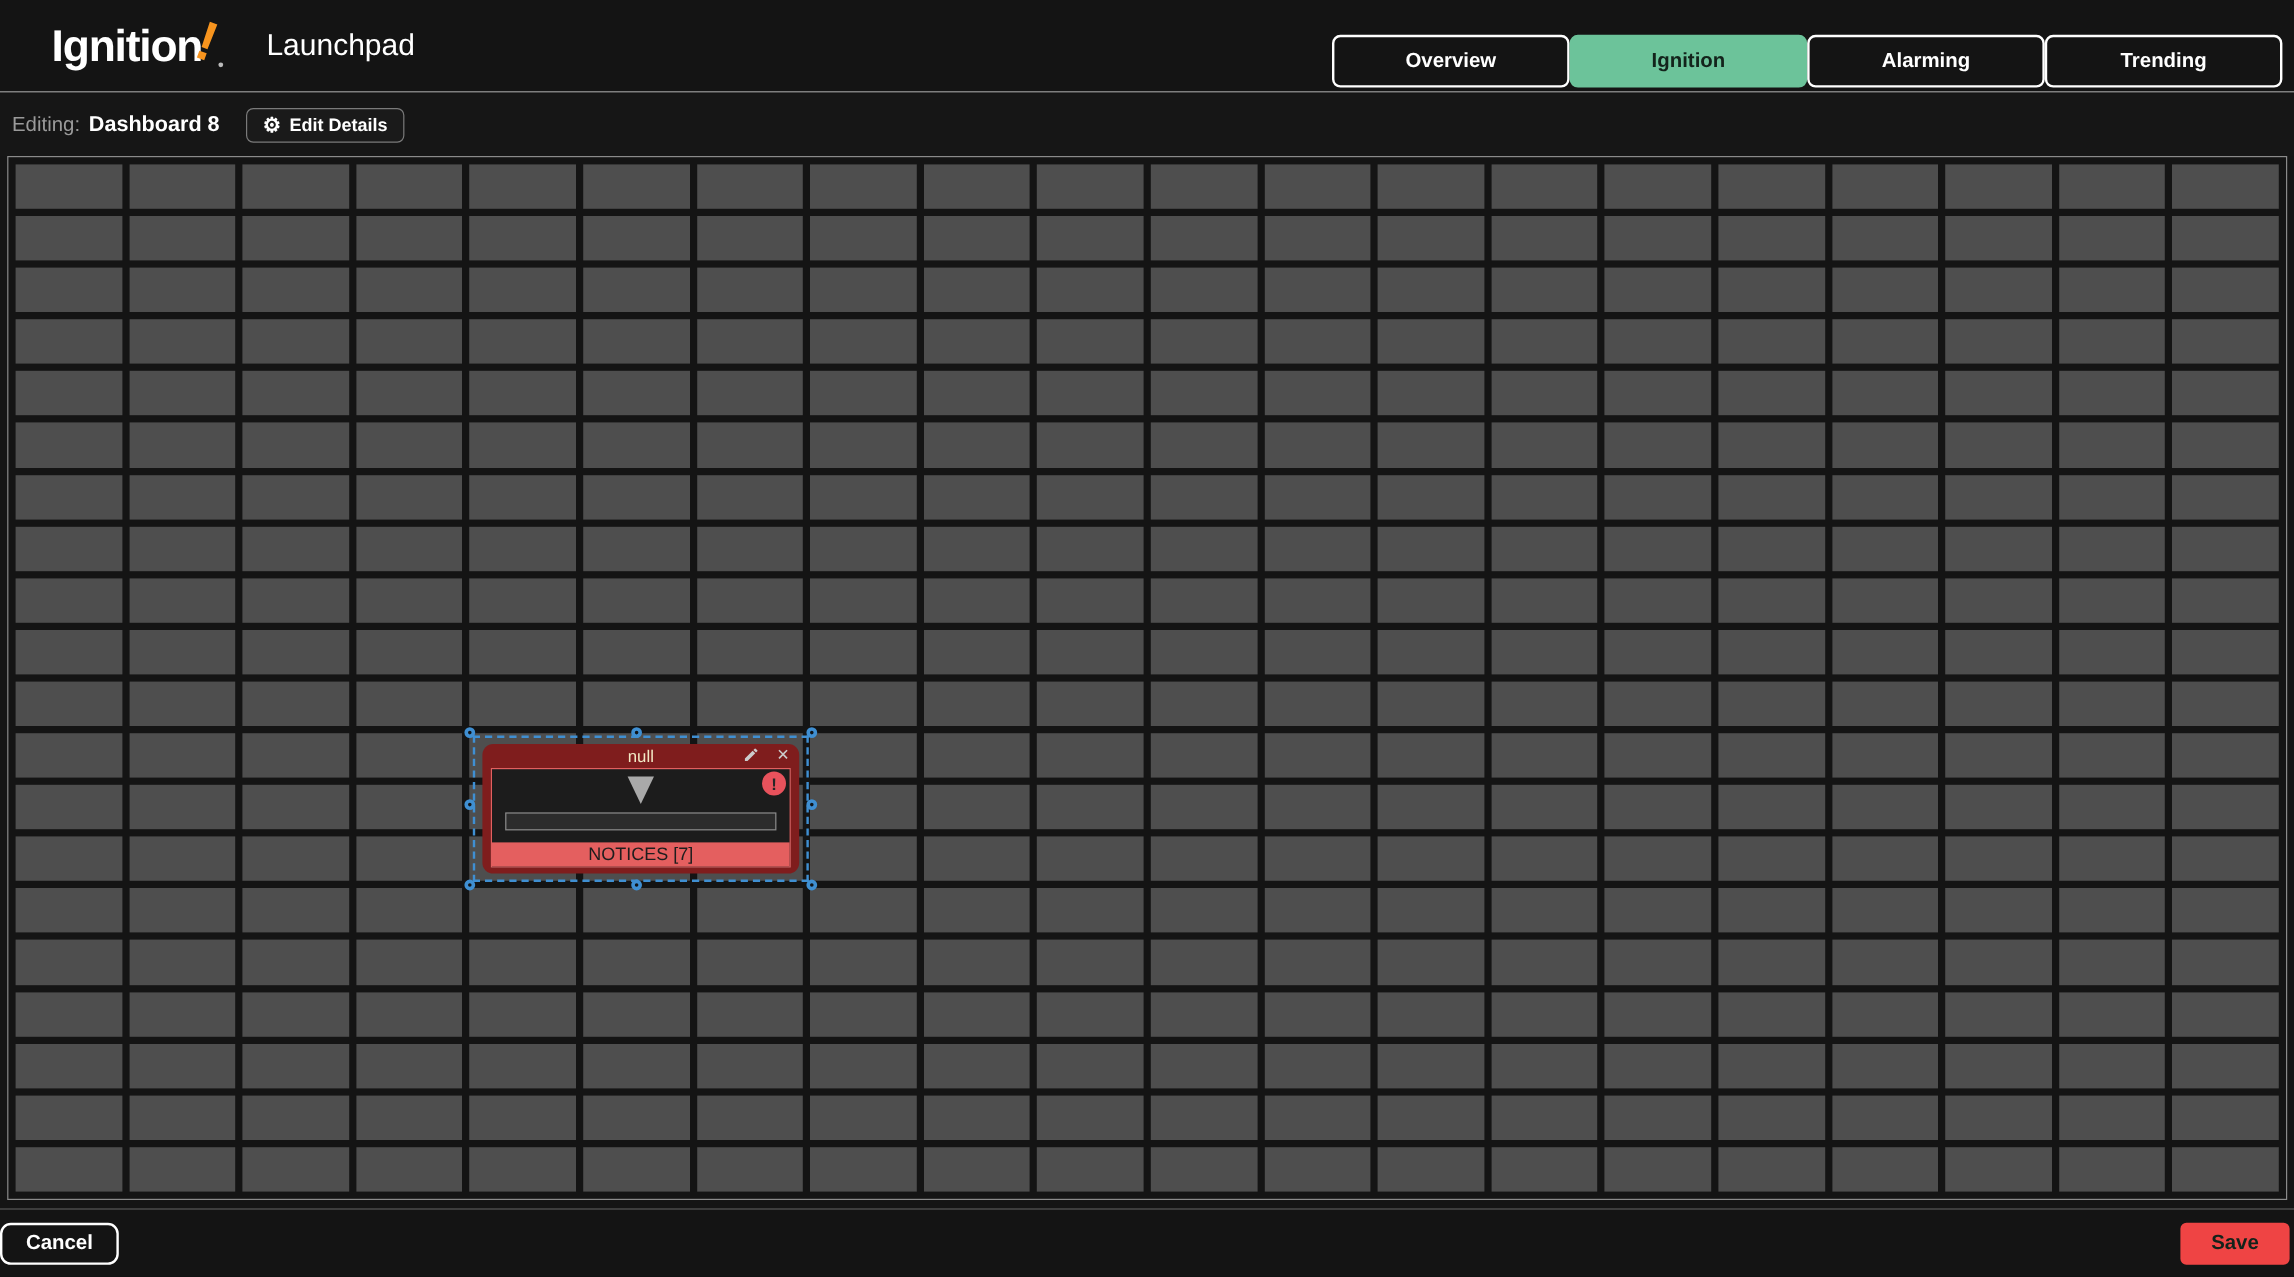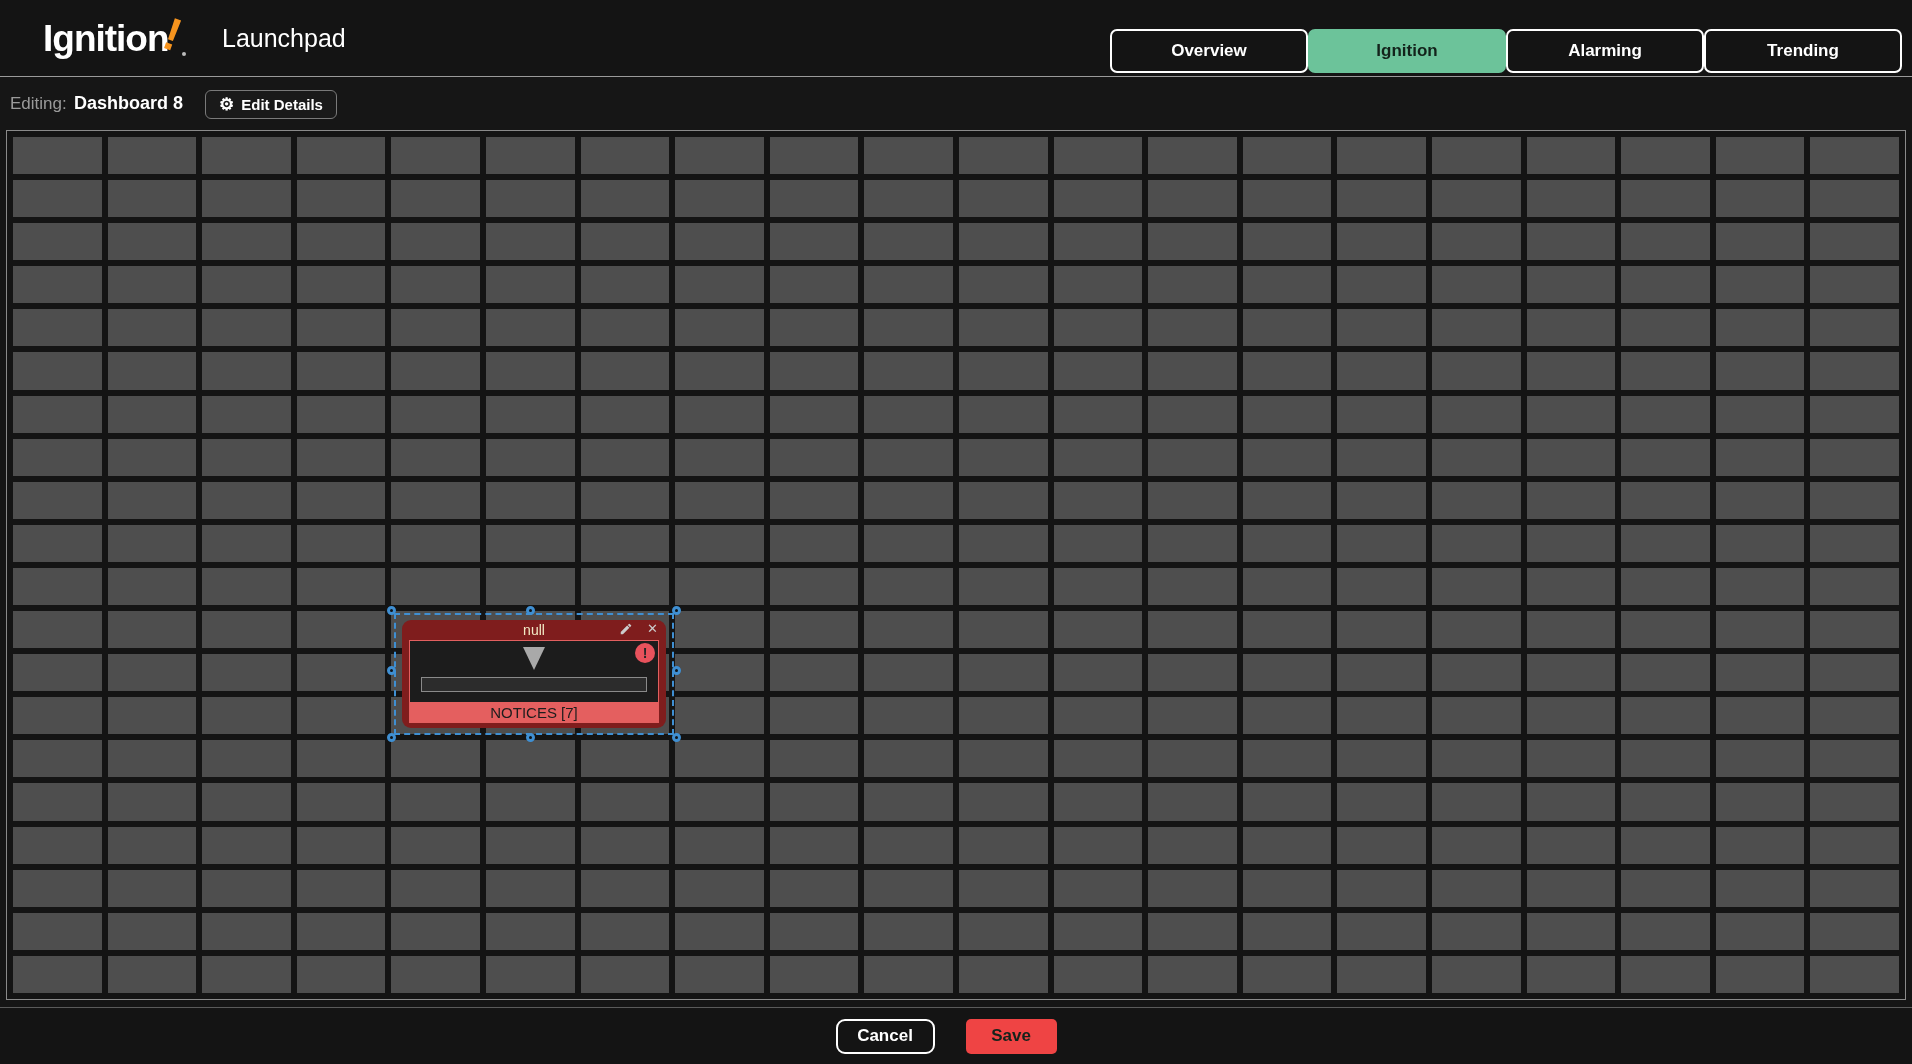--- a/index.html
+++ b/index.html
@@ -47,21 +47,21 @@
   .widget-title { color:#f2e9c5; font-size:14px; line-height:20px; }
   .widget-tools { position:absolute; right:8px; top:1px; display:flex; align-items:center; gap:14px; }
   .tool { color:#cccccc; font-size:13px; cursor:pointer; display:flex; align-items:center; }
   .widget-body { flex:1; margin:0 7px 5px 7px; border:1px solid #e25f5f; background:#1c1c1c; position:relative; display:flex; flex-direction:column; align-items:center; }
   .alert-badge { position:absolute; top:2px; right:3px; width:20px; height:20px; background:#e8525c; border-radius:50%; color:#262626; font-weight:bold; font-size:14px; display:flex; align-items:center; justify-content:center; }
   .triangle { margin-top:6px; width:0; height:0; border-left:11px solid transparent; border-right:11px solid transparent; border-top:23px solid #a9a9a9; }
   .progress-bar { margin-top:7px; width:calc(100% - 22px); height:15px; border:1px solid #8a8a8a; background:#2c2c2c; }
   .notices-banner { margin-top:auto; width:100%; height:20px; background:#e45f5f; color:#1d1d1d; font-size:15px; display:flex; align-items:center; justify-content:center; cursor:pointer; }
 
   
-  .footer { position:absolute; left:0; top:1007px; width:1912px; height:57px; background:#141414; border-top:1px solid #5a5a5a; display:flex; align-items:center; justify-content:center; gap:31px; padding-right:20px; }
+  .footer { position:absolute; left:0; top:1007px; width:1912px; height:57px; background:#141414; border-top:1px solid #5a5a5a; display:flex; align-items:center; justify-content:space-between; gap:31px; padding-right:4px; }
   .cancel-btn { width:99px; height:35px; border:2px solid #ffffff; border-radius:9px; background:#141414; color:#ffffff; font-size:17px; font-weight:bold; cursor:pointer; font-family:"Liberation Sans", sans-serif; }
   .save-btn { width:91px; height:35px; border:none; border-radius:5px; background:#ef4444; color:#13231b; font-size:17px; font-weight:bold; cursor:pointer; font-family:"Liberation Sans", sans-serif; }
 </style>
 </head>
 <body>
 
 <div class="page">
 
   <div class="header">
     <div class="logo">

